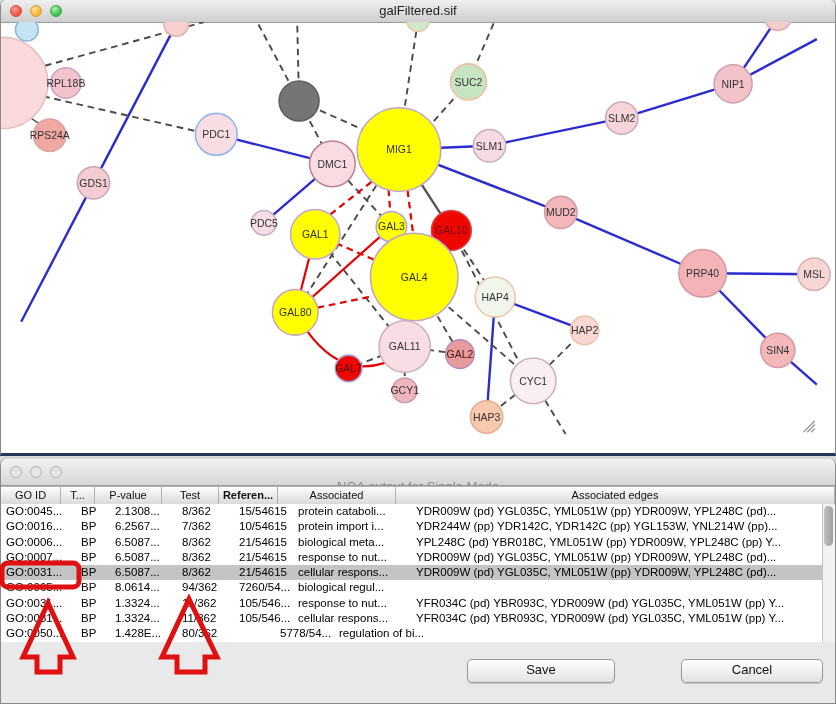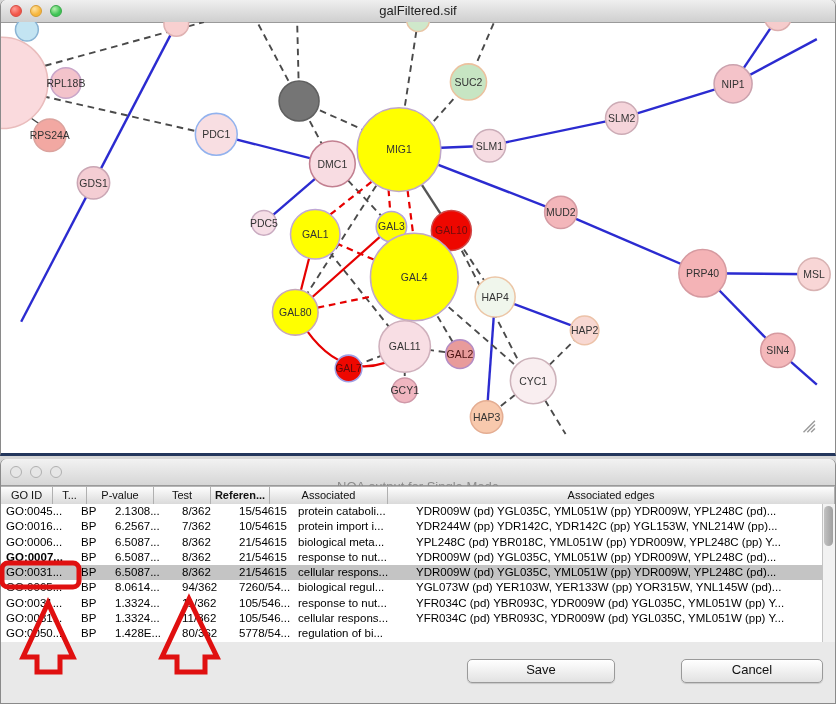--- a/index.html
+++ b/index.html
@@ -249,21 +249,21 @@
 </div>
 
 <div class="win" id="win2">
   <div class="titlebar">
     <span class="tl gray g1"></span>
     <span class="tl gray g2"></span>
     <span class="tl gray g3"></span>
     <div class="wtitle">NOA output for Single Mode</div>
   </div>
   <div id="thead">
-      <div class="hcell" style="width: 52px;">GO ID</div>
+      <div class="hcell" style="width: 60px;">GO ID</div>
       <div class="hcell" style="width: 34px;">T...</div>
       <div class="hcell" style="width: 67px;">P-value</div>
       <div class="hcell" style="width: 57px;">Test</div>
       <div class="hcell" style="width: 59px; font-weight: bold;">Referen...</div>
       <div class="hcell" style="width: 118px;">Associated</div>
       <div class="hcell" style="width: 413px; flex: 1 1 0%;">Associated edges</div>
     </div>
   <div id="tbody">
       <div class="trow">
         <div class="tcell" style="width: 75px;">GO:0045...</div>
@@ -286,21 +286,21 @@
       <div class="trow">
         <div class="tcell" style="width: 75px;">GO:0006...</div>
         <div class="tcell" style="width: 34px;">BP</div>
         <div class="tcell" style="width: 67px;">6.5087...</div>
         <div class="tcell" style="width: 57px;">8/362</div>
         <div class="tcell" style="width: 59px;">21/54615</div>
         <div class="tcell" style="width: 118px;">biological meta...</div>
         <div class="tcell" style="width: 413px; flex: 1 1 0%;">YPL248C (pd) YBR018C, YML051W (pp) YDR009W, YPL248C (pp) Y...</div>
       </div>
       <div class="trow">
-        <div class="tcell" style="width: 75px; font-weight: bold;">GO:0007...</div>
+        <div class="tcell" style="width: 75px;">GO:0007...</div>
         <div class="tcell" style="width: 34px;">BP</div>
         <div class="tcell" style="width: 67px;">6.5087...</div>
         <div class="tcell" style="width: 57px;">8/362</div>
         <div class="tcell" style="width: 59px;">21/54615</div>
         <div class="tcell" style="width: 118px;">response to nut...</div>
         <div class="tcell" style="width: 413px; flex: 1 1 0%;">YDR009W (pd) YGL035C, YML051W (pp) YDR009W, YPL248C (pd)...</div>
       </div>
       <div class="trow sel">
         <div class="tcell" style="width: 75px;">GO:0031...</div>
         <div class="tcell" style="width: 34px;">BP</div>
@@ -310,21 +310,20 @@
         <div class="tcell" style="width: 118px;">cellular respons...</div>
         <div class="tcell" style="width: 413px; flex: 1 1 0%;">YDR009W (pd) YGL035C, YML051W (pp) YDR009W, YPL248C (pd)...</div>
       </div>
       <div class="trow">
         <div class="tcell" style="width: 75px;">GO:0065...</div>
         <div class="tcell" style="width: 34px;">BP</div>
         <div class="tcell" style="width: 67px;">8.0614...</div>
         <div class="tcell" style="width: 57px;">94/362</div>
         <div class="tcell" style="width: 59px;">7260/54...</div>
         <div class="tcell" style="width: 118px;">biological regul...</div>
-        <div class="tcell" style="width: 413px; flex: 1 1 0%;">YGL073W (pd) YER103W, YER133W (pp) YOR315W, YNL145W (pd)...</div>
       </div>
       <div class="trow">
         <div class="tcell" style="width: 75px;">GO:0031...</div>
         <div class="tcell" style="width: 34px;">BP</div>
         <div class="tcell" style="width: 67px;">1.3324...</div>
         <div class="tcell" style="width: 57px;">11/362</div>
         <div class="tcell" style="width: 59px;">105/546...</div>
         <div class="tcell" style="width: 118px;">response to nut...</div>
         <div class="tcell" style="width: 413px; flex: 1 1 0%;">YFR034C (pd) YBR093C, YDR009W (pd) YGL035C, YML051W (pp) Y...</div>
       </div>
@@ -335,21 +334,21 @@
         <div class="tcell" style="width: 57px;">11/362</div>
         <div class="tcell" style="width: 59px;">105/546...</div>
         <div class="tcell" style="width: 118px;">cellular respons...</div>
         <div class="tcell" style="width: 413px; flex: 1 1 0%;">YFR034C (pd) YBR093C, YDR009W (pd) YGL035C, YML051W (pp) Y...</div>
       </div>
       <div class="trow">
         <div class="tcell" style="width: 75px;">GO:0050...</div>
         <div class="tcell" style="width: 34px;">BP</div>
         <div class="tcell" style="width: 67px;">1.428E...</div>
         <div class="tcell" style="width: 57px;">80/362</div>
-        <div class="tcell" style="width: 59px;">5778/54...</div>
+        <div class="tcell" style="width: 59px; margin-left: 41px;">5778/54...</div>
         <div class="tcell" style="width: 118px;">regulation of bi...</div>
       </div>
     </div>
   <div id="vscroll">
     <div id="vthumb"></div>
   </div>
   <div class="btn" id="save-btn">Save</div>
   <div class="btn" id="cancel-btn">Cancel</div>
 </div>
 

